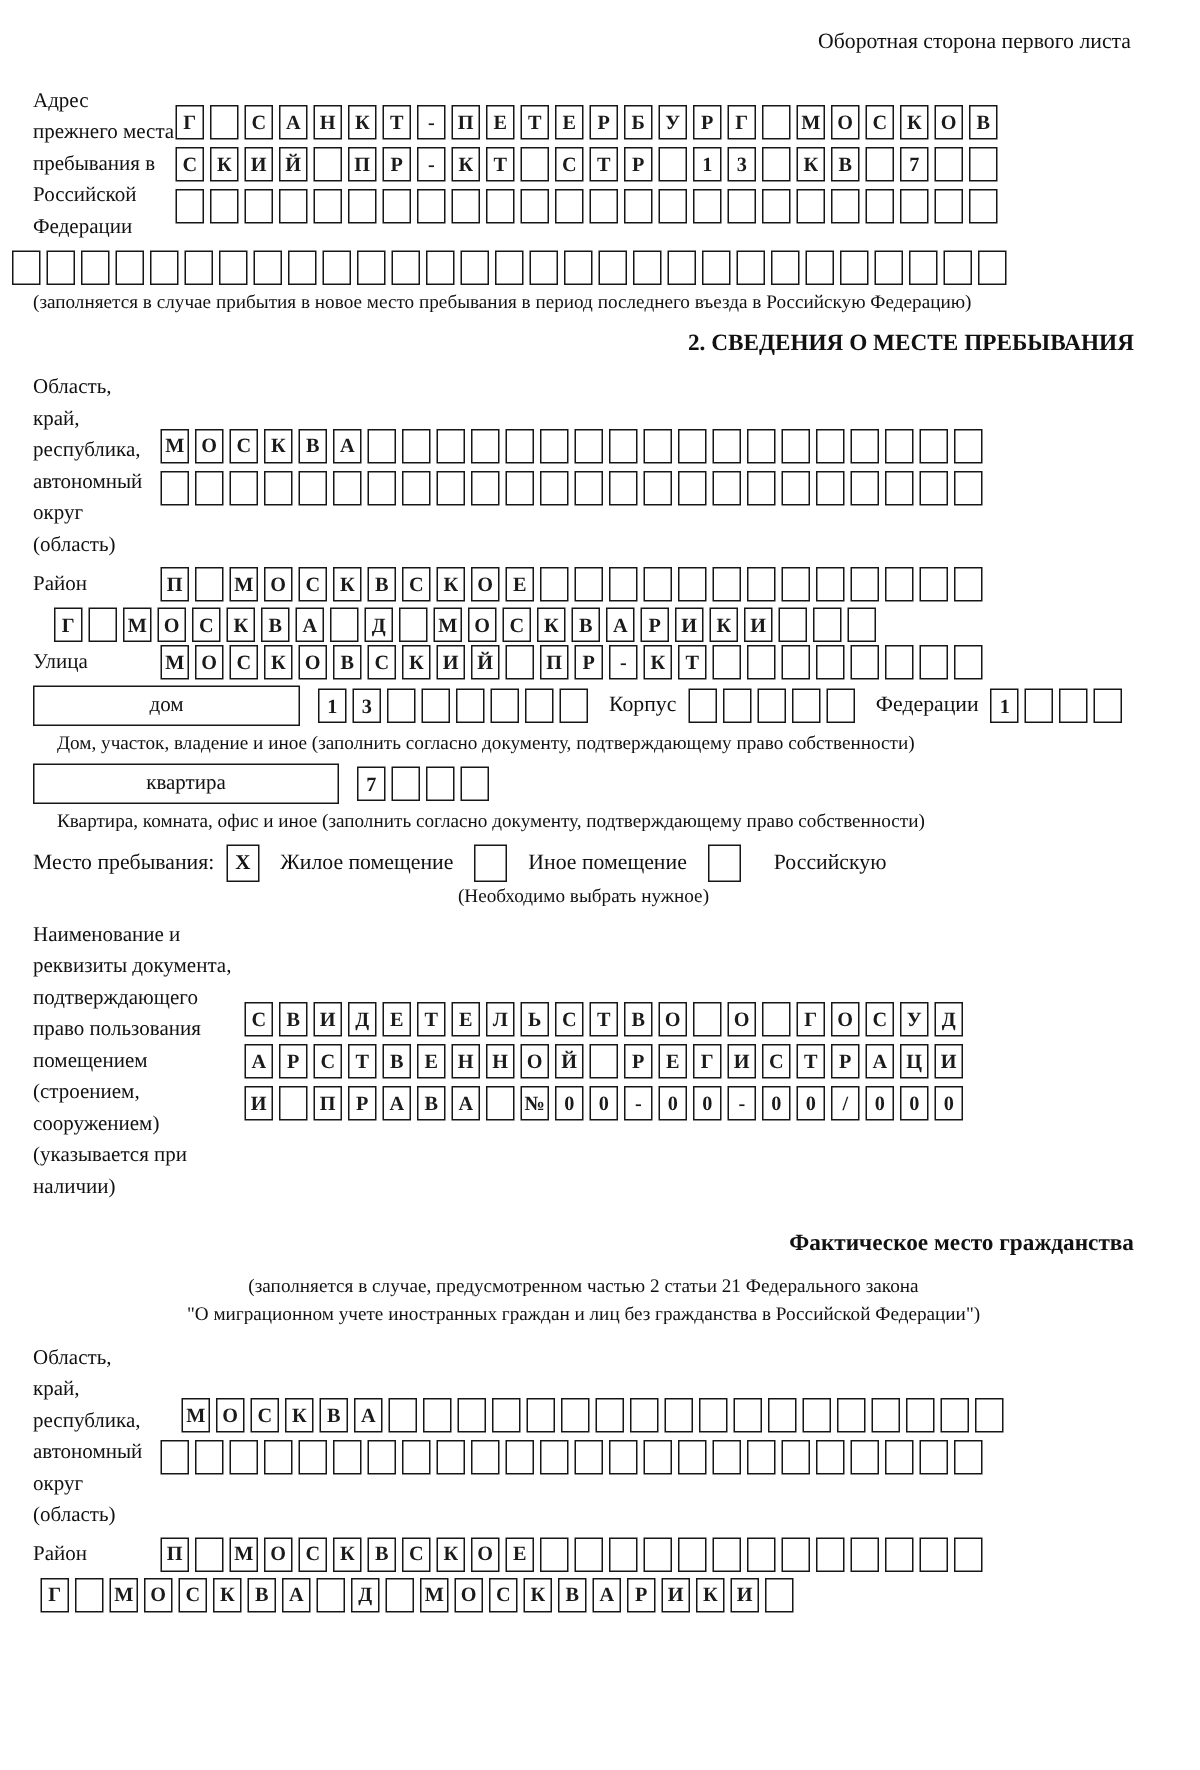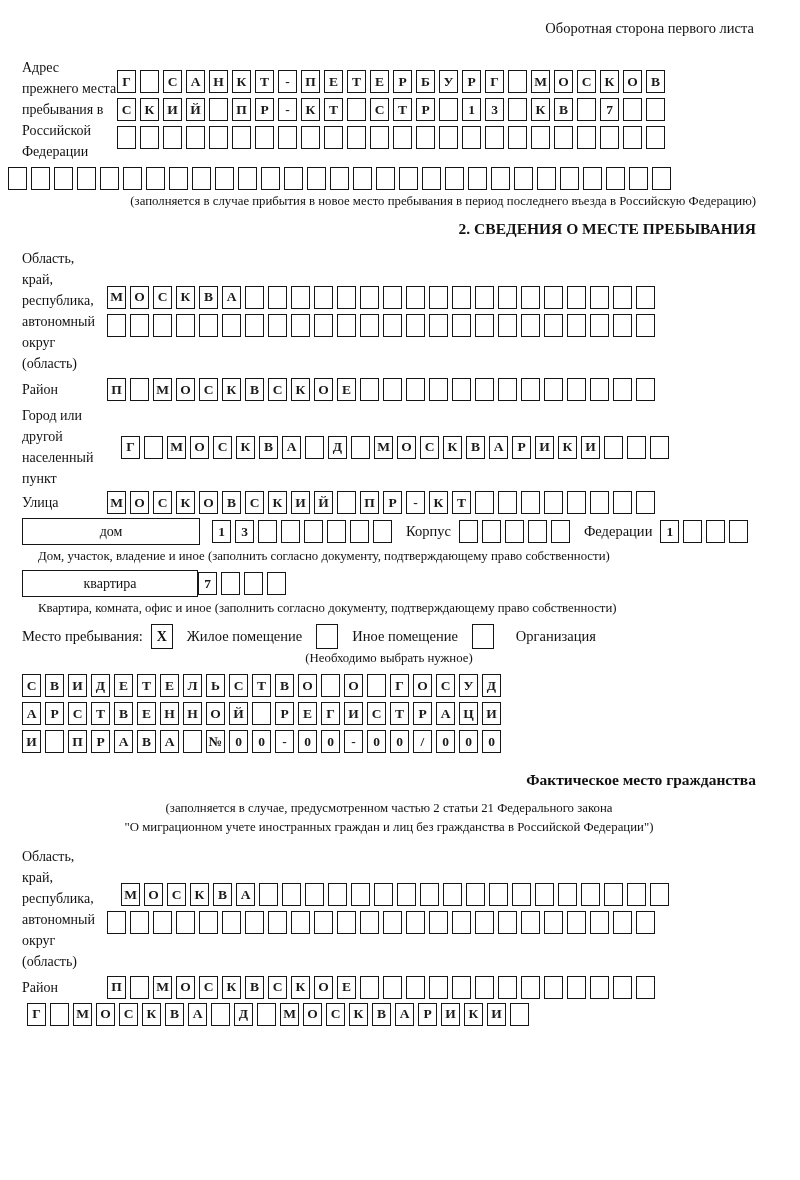--- a/index.html
+++ b/index.html
@@ -24,31 +24,31 @@
   .cell {
     width:19px; height:23px; flex-shrink:0;
     border:1.6px solid #161616;
     display:flex; align-items:center; justify-content:center;
     font-size:13.5px; font-weight:bold; color:#1a1a1a;
   }
   .indent14 { margin-left:14px; }
   .indent5  { margin-left:5px; }
 
   .full-row { margin:5px 0 3px -14px; }
-  .caption { text-align:right; font-size:12.8px; margin:2px 0 6px 0; line-height:1.35; }
+  .caption { text-align:left; font-size:12.8px; margin:2px 0 6px 0; line-height:1.35; }
   .section-title { text-align:right; font-weight:bold; font-size:15.5px; margin:10px 0 10px 0; }
 
   .house-row { display:flex; align-items:center; margin:4px 0 2px 0; }
   .inline-box {
     border:1.8px solid #161616; height:27px;
     display:flex; align-items:center; justify-content:center;
     font-size:14px;
   }
   .house-box { width:178px; margin-right:12px; }
-  .apt-box   { width:176px; }
+  .apt-box   { width:204px; margin-right:12px; }
   .inline-label { font-size:14.5px; margin:0 8px 0 14px; }
   .small-caption { font-size:12.8px; margin:4px 0 6px 16px; }
 
   .stay-row { display:flex; align-items:center; margin:8px 0 2px 0; font-size:14.5px; }
   .checkbox {
     width:22px; height:25px; border:1.7px solid #161616; flex-shrink:0;
     display:flex; align-items:center; justify-content:center;
     font-size:14px; font-weight:bold; margin:0 14px 0 14px;
   }
   .stay-note { text-align:center; font-size:12.8px; margin:2px 0 8px 0; }
@@ -260,21 +260,20 @@
       <div class="cell"></div>
       <div class="cell"></div>
       <div class="cell"></div>
       <div class="cell"></div>
       <div class="cell"></div>
       <div class="cell"></div>
     </div>
 </div>
 
 <div class="block" style="margin-top:4px;">
-  <div class="block-label w85">Город или другой населенный пункт</div>
   <div class="cells indent14">
       <div class="cell">Г</div>
       <div class="cell"></div>
       <div class="cell">М</div>
       <div class="cell">О</div>
       <div class="cell">С</div>
       <div class="cell">К</div>
       <div class="cell">В</div>
       <div class="cell">А</div>
       <div class="cell"></div>
@@ -367,25 +366,26 @@
 </div>
 <div class="small-caption">Квартира, комната, офис и иное (заполнить согласно документу, подтверждающему право собственности)</div>
 
 <div class="stay-row">
   <span>Место пребывания:</span>
   <span class="checkbox" style="margin-left:8px;">X</span>
   <span>Жилое помещение</span>
   <span class="checkbox"></span>
   <span>Иное помещение</span>
   <span class="checkbox" style="margin-right:22px;"></span>
-  <span>Организация</span>
+  <span>Российскую</span>
 </div>
 <div class="stay-note">(Необходимо выбрать нужное)</div>
 
 <div class="block">
+  <div class="block-label w141">Наименование и реквизиты документа, подтверждающего право пользования помещением (строением, сооружением) (указывается при наличии)</div>
   <div class="rows">
     <div class="cells">
         <div class="cell">С</div>
         <div class="cell">В</div>
         <div class="cell">И</div>
         <div class="cell">Д</div>
         <div class="cell">Е</div>
         <div class="cell">Т</div>
         <div class="cell">Е</div>
         <div class="cell">Л</div>

